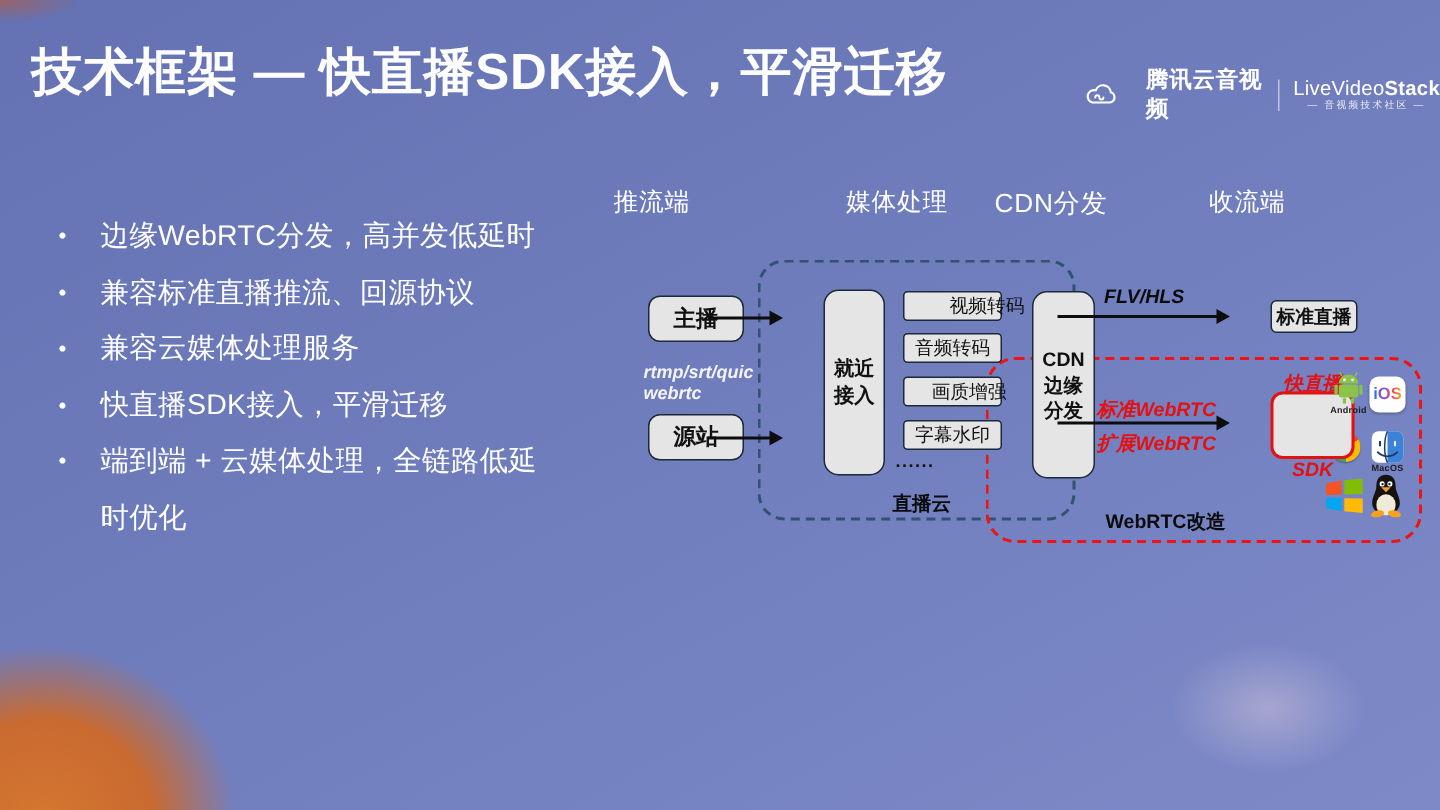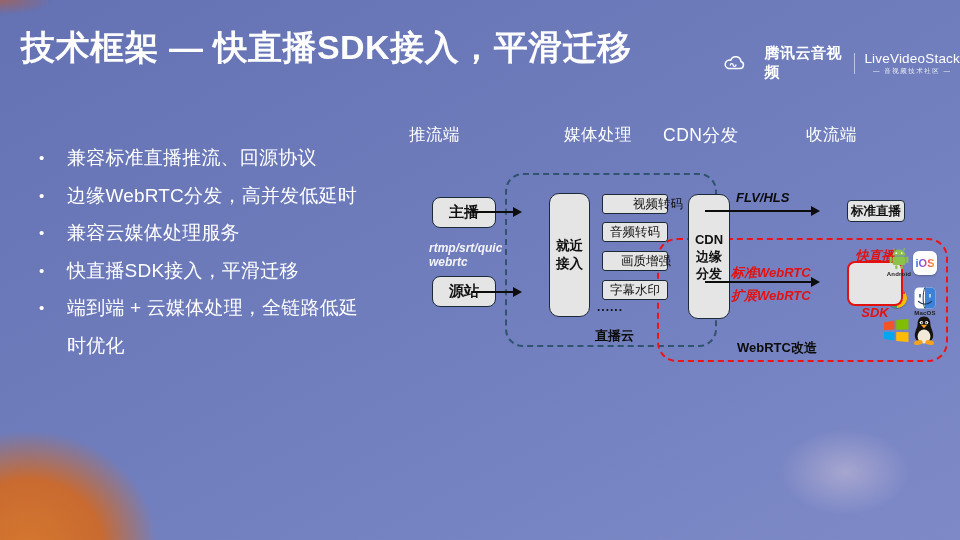--- a/index.html
+++ b/index.html
@@ -19,21 +19,21 @@
   .title {
     left:21px; top:25px; font-size:34px; font-weight:700; color:#fdfdfd;
     letter-spacing:.5px; white-space:nowrap;
   }
   .brand { left:722px; top:44px; display:flex; align-items:center; gap:9px; color:#fff; }
   .brand .tc { display:flex; align-items:center; gap:19px; }
   .brand .tc-name { font-size:15px; font-weight:600; letter-spacing:.5px; }
   .brand .divider { width:1px; height:21px; background:rgba(255,255,255,.55); }
   .lvs { display:flex; flex-direction:column; align-items:center; line-height:1; }
   .lvs-main { font-size:13.5px; font-weight:300; letter-spacing:.2px; }
-  .lvs-main b { font-weight:400; }
+  .lvs-main b { font-weight:700; }
   .lvs-tag { font-size:6.5px; letter-spacing:1.5px; margin-top:2.5px; opacity:.85; }
 
   
   .bullets { left:34px; top:139px; width:332px; list-style:none; }
   .bullets li {
     position:relative; padding-left:33px; color:#fff; font-size:19px;
     line-height:37.5px; font-weight:500; letter-spacing:.2px;
   }
   .bullets li::before {
     content:"•"; position:absolute; left:5px; top:0; font-size:15px; color:#fff;
@@ -91,22 +91,22 @@
     <span class="tc-name">腾讯云音视频</span>
   </div>
   <div class="divider"></div>
   <div class="lvs">
     <span class="lvs-main"><span>LiveVideo</span><b>Stack</b></span>
     <span class="lvs-tag">— 音视频技术社区 —</span>
   </div>
 </div>
 
 <ul class="abs bullets">
+  <li>边缘WebRTC分发，高并发低延时</li>
   <li>兼容标准直播推流、回源协议</li>
-  <li>边缘WebRTC分发，高并发低延时</li>
   <li>兼容云媒体处理服务</li>
   <li>快直播SDK接入，平滑迁移</li>
   <li>端到端 + 云媒体处理，全链路低延时优化</li>
 </ul>
 
 <div class="abs hdr" style="left:409px;top:124px;">推流端</div>
 <div class="abs hdr" style="left:564px;top:124px;">媒体处理</div>
 <div class="abs hdr" style="left:663px;top:123px;font-size:17.5px;">CDN分发</div>
 <div class="abs hdr" style="left:806px;top:124px;">收流端</div>
 

